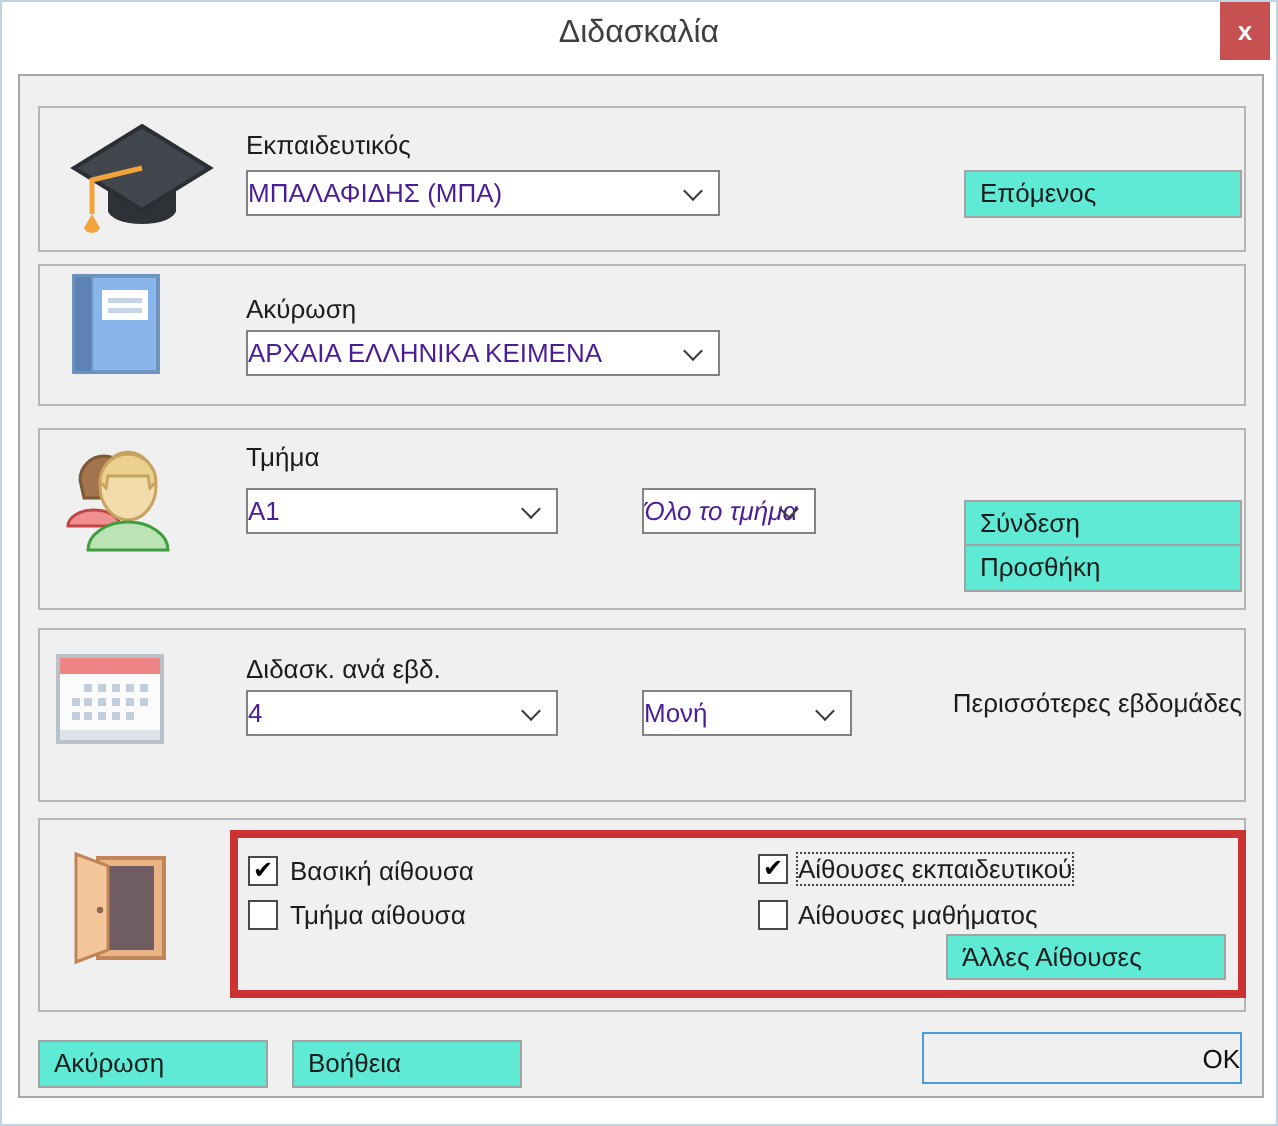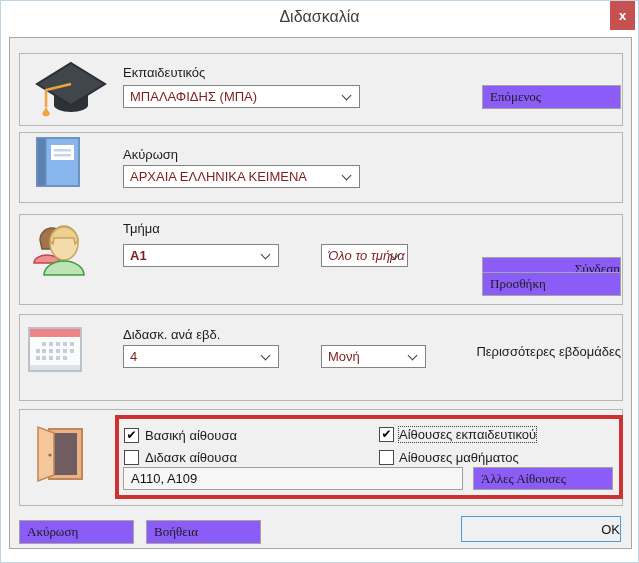--- a/index.html
+++ b/index.html
@@ -22,31 +22,31 @@
   }
   .groupbox { position:absolute; left:18px; width:604px; background:#f0f0f0; border:1px solid #b6b6b6; }
   .g1 { top:52px;  height:73px; }
   .g2 { top:131px; height:71px; }
   .g3 { top:213px; height:91px; }
   .g4 { top:313px; height:87px; }
   .g5 { top:408px; height:97px; }
   .field-label { position:absolute; font-size:13px; color:#1c1c1c; white-space:nowrap; }
   .combo {
     position:absolute; height:23px; background:#ffffff; border:1px solid #828282;
-    font-size:13px; color:#7f1d1d; line-height:21px; padding-left:6px; white-space:nowrap; overflow:hidden;
+    font-size:13px; color:#4c1d95; line-height:21px; padding-left:0; white-space:nowrap; overflow:hidden;
   }
   .chev {
     position:absolute; right:9px; top:6px; width:7px; height:7px;
     border-right:1px solid #3c3c3c; border-bottom:1px solid #3c3c3c;
     transform:rotate(45deg); pointer-events:none;
   }
   .btn {
-    position:absolute; height:24px; background:#8b5cf6; border:1px solid #a3a3a3;
+    position:absolute; height:24px; background:#5eead4; border:1px solid #a3a3a3;
     font-size:13px; color:#1c1c1c; text-align:left; padding:0 0 0 7px;
-    font-family:Liberation Serif, serif; line-height:22px;
+    font-family:Liberation Sans, sans-serif; line-height:22px;
   }
   .ok-btn {
     position:absolute; left:460px; top:515px; width:160px; height:26px;
     background:#f0f0f0; border:1px solid #4a9ede; font-size:13px; color:#111;
     text-align:right; font-family:"Liberation Sans", sans-serif;
   }
   .red-box { position:absolute; left:114px; top:414px; width:508px; height:84px; border:4px solid #cd3232; }
   .checkbox {
     position:absolute; width:15px; height:15px; background:#ffffff; border:1px solid #494949;
     font-size:12px; line-height:13px; text-align:center; color:#000;
@@ -109,29 +109,29 @@
   <div class="icon-wrap" style="left:29px; top:222px;">
     <svg width="56" height="56" viewBox="0 0 56 56">
       <path d="M10 17 a12 12 0 0 1 24 0 l-2 9 -20 0 z" fill="#a2734c" stroke="#7d5835" stroke-width="1.5"></path>
       <path d="M4 40 a13 8 0 0 1 26 0 z" fill="#f08f8f" stroke="#c04545" stroke-width="1.5"></path>
       <ellipse cx="34" cy="20" rx="14" ry="17" fill="#f3dcab" stroke="#c8a360" stroke-width="1.5"></ellipse>
       <path d="M20 18 a14 14 0 0 1 28 0 l-3 3 -1 -6 -20 0 -1 6 z" fill="#ecd08e" stroke="#c8a360" stroke-width="1.5"></path>
       <path d="M14 52 a20 14 0 0 1 40 0 z" fill="#bce3b4" stroke="#3f9e3f" stroke-width="1.5"></path>
     </svg>
   </div>
   <div class="field-label" style="left:122px; top:220px;">Τμήμα</div>
-  <div class="combo" style="left:122px; top:243px; width:156px;font-weight:bold;">
+  <div class="combo" style="left:122px; top:243px; width:156px;">
     <span>A1</span>
     <span class="chev"></span>
   </div>
   <div class="combo" style="left:320px; top:243px; width:87px;font-style:italic;">
     <span>Όλο το τμήμα</span>
     <span class="chev"></span>
   </div>
-  <button class="btn" style="left:481px; top:256px; width:139px;text-align:right;">Σύνδεση</button>
+  <button class="btn" style="left:481px; top:249px; width:139px;">Σύνδεση</button>
   <button class="btn" style="left:481px; top:271px; width:139px;">Προσθήκη</button>
 
   <div class="groupbox g4"></div>
   <div class="icon-wrap" style="left:27px; top:326px;">
     <svg width="54" height="45" viewBox="0 0 54 45">
       <rect x="1" y="1" width="52" height="43" fill="#fbfbfb" stroke="#b9c2c9" stroke-width="2"></rect>
       <rect x="2" y="2" width="50" height="8" fill="#ee8484"></rect>
       <rect x="2" y="38" width="50" height="5" fill="#dde3e8"></rect>
       <g fill="#c3cfdd">
         <rect x="14" y="15" width="4" height="4"></rect>
@@ -172,28 +172,27 @@
       <polygon points="23,10 23,52 7,58 7,4" fill="#f6c69b" stroke="#c08558" stroke-width="1.5"></polygon>
       <circle cx="19" cy="32" r="1.6" fill="#8a6a50"></circle>
     </svg>
   </div>
   <div class="red-box"></div>
 
   <div class="checkbox" style="left:123px; top:427px;"><span>✔</span></div>
   <div class="cb-label" style="left:144px; top:427px;">Βασική αίθουσα</div>
 
   <div class="checkbox" style="left:123px; top:449px;"><span></span></div>
-  <div class="cb-label" style="left:144px; top:449px;">Διδασκ αίθουσα</div>
+  <div class="cb-label" style="left:144px; top:449px;">Τμήμα αίθουσα</div>
 
   <div class="checkbox" style="left:378px; top:426px;"><span>✔</span></div>
   <div class="cb-label focused" style="left:398px; top:426px;">Αίθουσες εκπαιδευτικού</div>
 
   <div class="checkbox" style="left:378px; top:449px;"><span></span></div>
   <div class="cb-label" style="left:398px; top:449px;">Αίθουσες μαθήματος</div>
 
-  <div class="textbox" style="left:122px; top:466px; width:340px;">A110, A109</div>
   <button class="btn" style="left:472px; top:466px; width:140px; height:23px; line-height:21px;">Άλλες Αίθουσες</button>
 
   <button class="btn" style="left:145px; top:519px; width:115px;">Βοήθεια</button>
   <button class="btn" style="left:18px; top:519px; width:115px;">Ακύρωση</button>
   <button class="ok-btn">OK</button>
 
 </div>
 
 </body></html>

